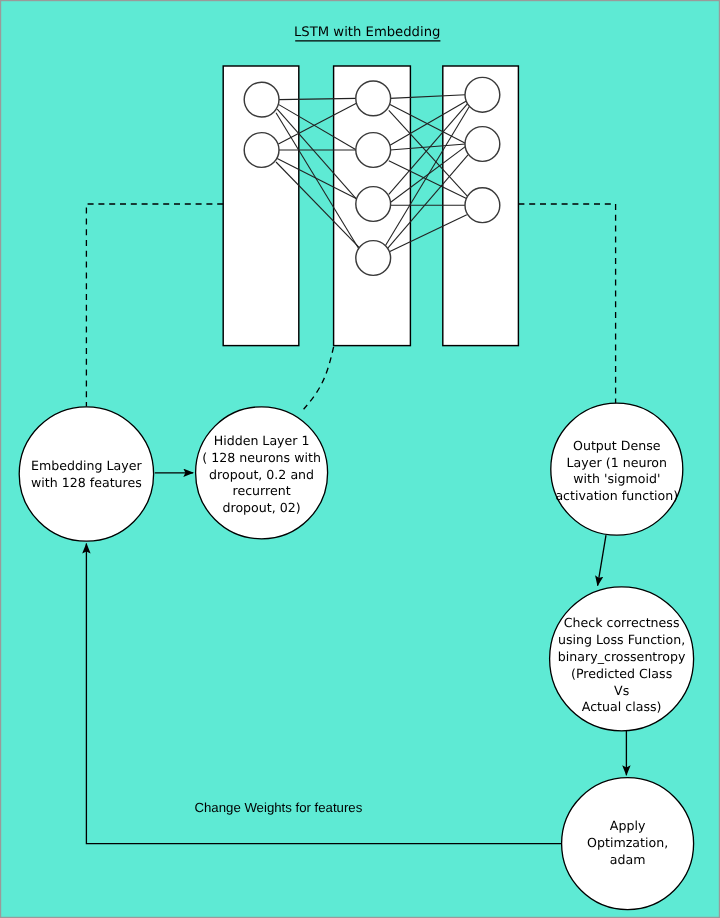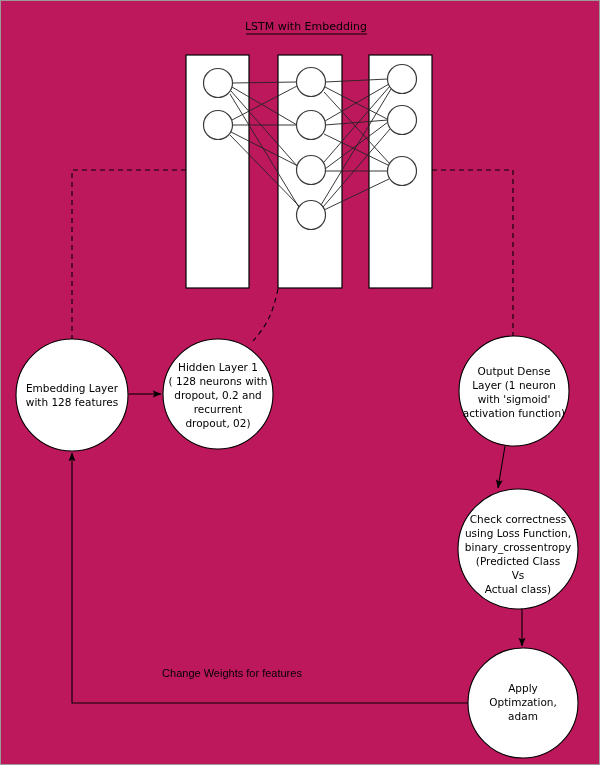--- a/index.html
+++ b/index.html
@@ -4,21 +4,21 @@
 <style>
   html, body {
     margin: 0;
     padding: 0;
     background: #ffffff;
   }
   #page {
     position: relative;
     width: 600px;
     height: 765px;
-    background: #be185d;
+    background: #5eead4;
     border: 1px solid #9a9a9a;
     box-sizing: border-box;
     overflow: hidden;
     font-family: "DejaVu Sans", "Liberation Sans", sans-serif;
   }
   #diagram-svg {
     position: absolute;
     left: 0;
     top: 0;
     width: 600px;

